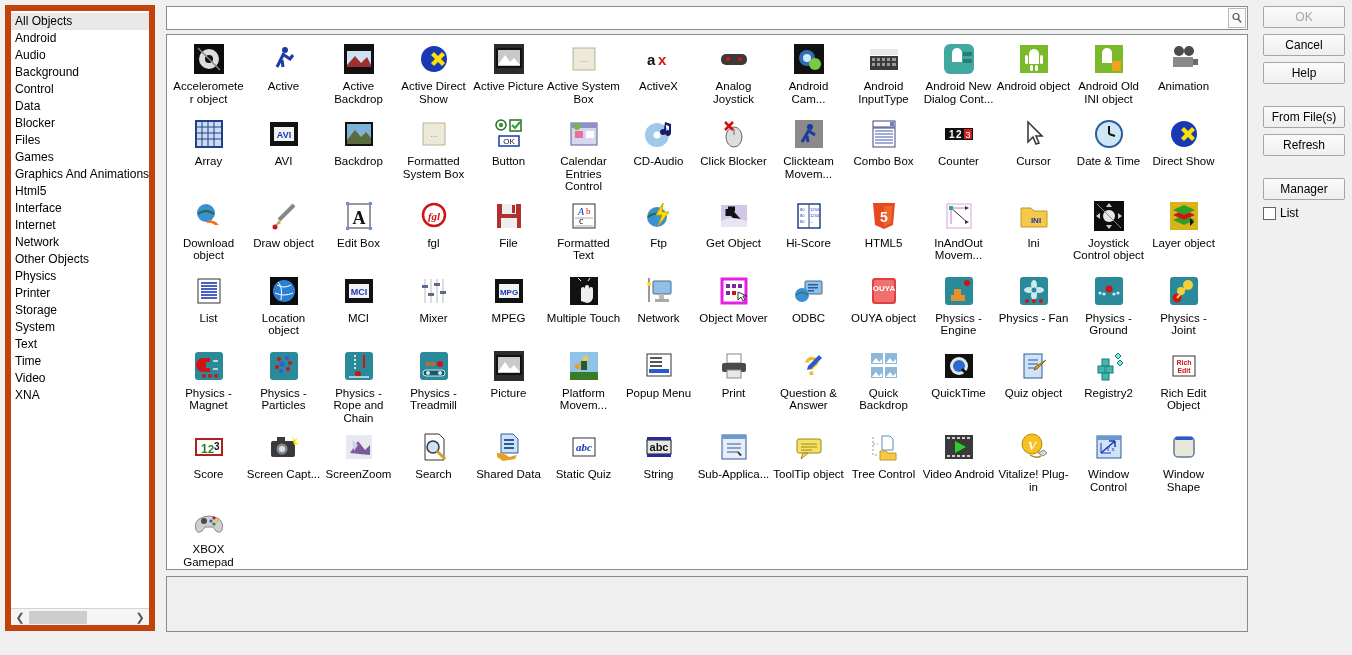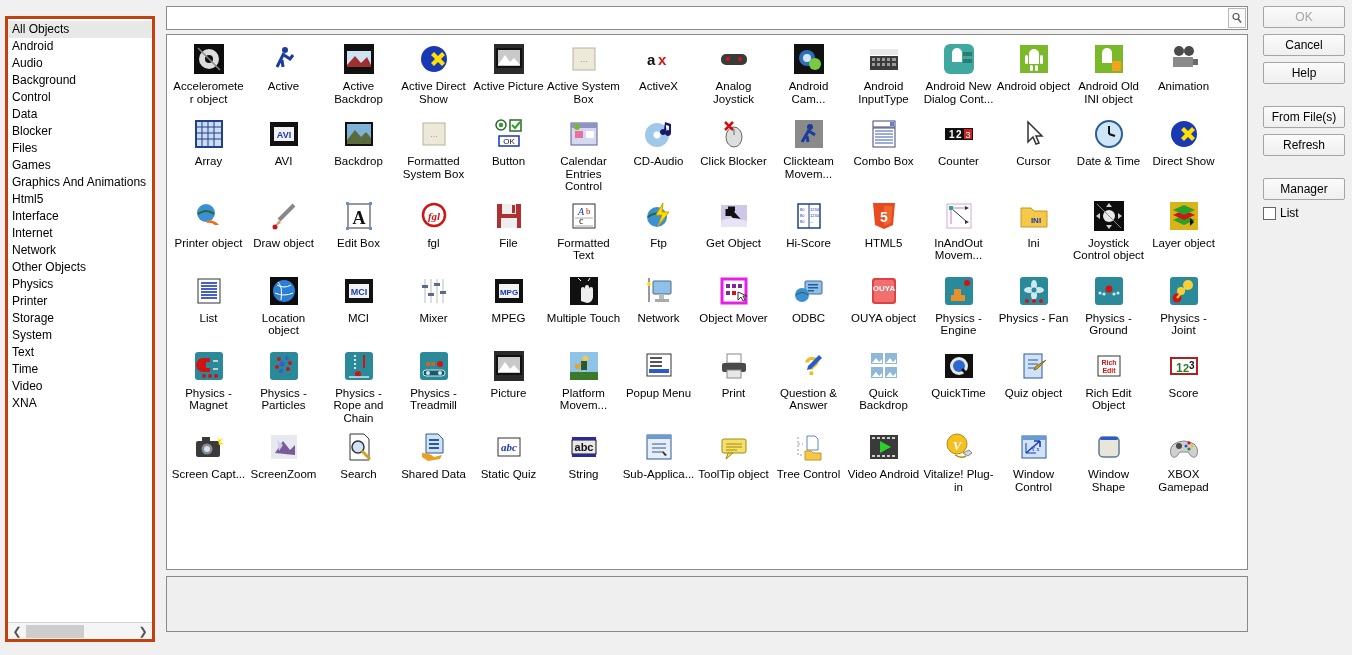--- a/index.html
+++ b/index.html
@@ -7,22 +7,22 @@
     width:1352px;height:655px;
     background:#f0f0f0;
     font-family:"Liberation Sans","DejaVu Sans",sans-serif;
     font-size:12px;color:#000;
     overflow:hidden;
   }
   .dialog{position:relative;width:1352px;height:655px;}
 
   
   .sidebar{
-    position:absolute;left:5px;top:16px;width:150px;height:626px;
-    background:#fff;border:3px solid #c2410c;
+    position:absolute;left:5px;top:5px;width:150px;height:626px;
+    background:#fff;border:6px solid #c2410c;
     box-sizing:border-box;display:flex;flex-direction:column;justify-content:flex-end;
   }
   .sidebar-list{flex:1;overflow:hidden;padding:2px 0 0 0;}
   .cat-item{
     height:17px;line-height:17px;padding:0 4px;white-space:nowrap;
     font-size:12px;cursor:default;
   }
   .cat-item.selected{background:#e8e8e8;}
   .hscroll{
     height:17px;border-top:1px solid #d4d4d4;background:#f5f5f5;
@@ -461,21 +461,21 @@
           <div class="cap">Direct Show</div>
         </div>
         <div class="cell">
           <div class="ic">
             <svg width="32" height="32" viewBox="0 0 32 32">
               <circle cx="13" cy="13" r="9" fill="#3b8fd4"></circle>
               <path d="M5 14q8-6 16 0" stroke="#2a6a2a" stroke-width="2" fill="none"></path>
               <path d="M14 20 q8 0 12 5 l-4 0 q-4-3-8-2z" fill="#e8731a"></path>
             </svg>
           </div>
-          <div class="cap">Printer object</div>
+          <div class="cap">Download object</div>
         </div>
         <div class="cell">
           <div class="ic">
             <svg width="32" height="32" viewBox="0 0 32 32">
               <line x1="26" y1="5" x2="11" y2="20" stroke="#888" stroke-width="4"></line>
               <path d="M11 20 L6 27 L13 23Z" fill="#caa46a"></path>
               <circle cx="7" cy="27" r="2.5" fill="#c41818"></circle>
             </svg>
           </div>
           <div class="cap">Draw object</div>
@@ -965,20 +965,37 @@
               <rect x="6" y="4" width="18" height="24" fill="#cfe2f7" stroke="#2a5a9a"></rect>
               <g stroke="#2a5a9a">
                 <line x1="10" y1="10" x2="20" y2="10"></line>
                 <line x1="10" y1="14" x2="20" y2="14"></line>
                 <line x1="10" y1="18" x2="16" y2="18"></line>
               </g>
               <path d="M28 10l-9 9-3 1 1-3z" fill="#d4a020" stroke="#8a6a10"></path>
             </svg>
           </div>
           <div class="cap">Quiz object</div>
+        </div>
+        <div class="cell">
+          <div class="ic">
+            <svg width="32" height="32" viewBox="0 0 32 32">
+              <g fill="#3fb8b0" stroke="#1a7a74">
+                <rect x="5" y="16" width="7" height="7"></rect>
+                <rect x="13" y="16" width="7" height="7"></rect>
+                <rect x="9" y="23" width="7" height="7"></rect>
+                <rect x="9" y="9" width="7" height="7"></rect>
+              </g>
+              <g fill="#7fe8e0" stroke="#1a7a74">
+                <path d="M22 6l3-3 3 3-3 3z"></path>
+                <path d="M24 13l3-3 3 3-3 3z"></path>
+              </g>
+            </svg>
+          </div>
+          <div class="cap">Registry2</div>
         </div>
         <div class="cell">
           <div class="ic">
             <svg width="32" height="32" viewBox="0 0 32 32">
               <rect x="5" y="6" width="22" height="20" fill="#fff" stroke="#333"></rect>
               <text x="16" y="15" font-size="7" text-anchor="middle" fill="#d01414" font-family="sans-serif" font-weight="bold">Rich</text>
               <text x="16" y="23" font-size="7" text-anchor="middle" fill="#d01414" font-family="sans-serif" font-weight="bold">Edit</text>
             </svg>
           </div>
           <div class="cap">Rich Edit Object</div>

